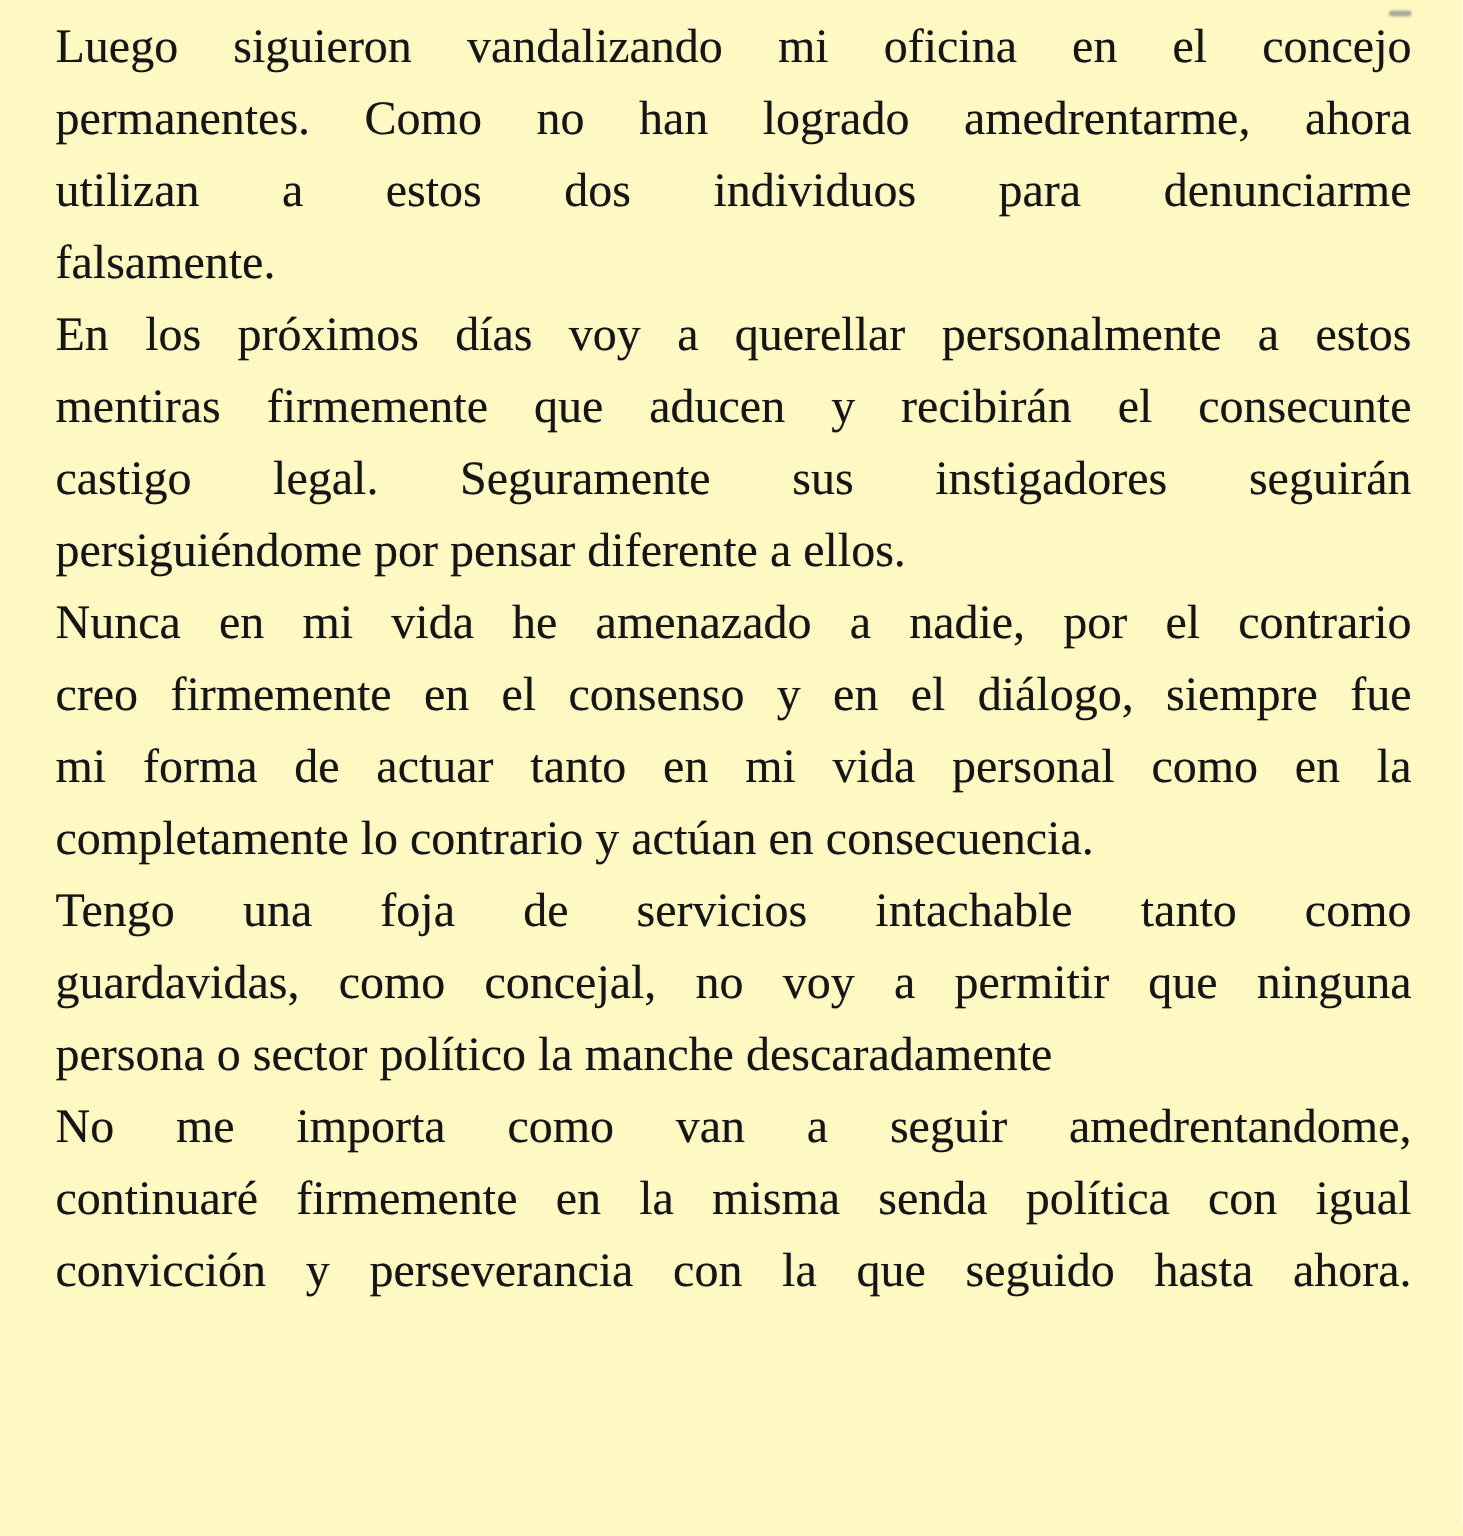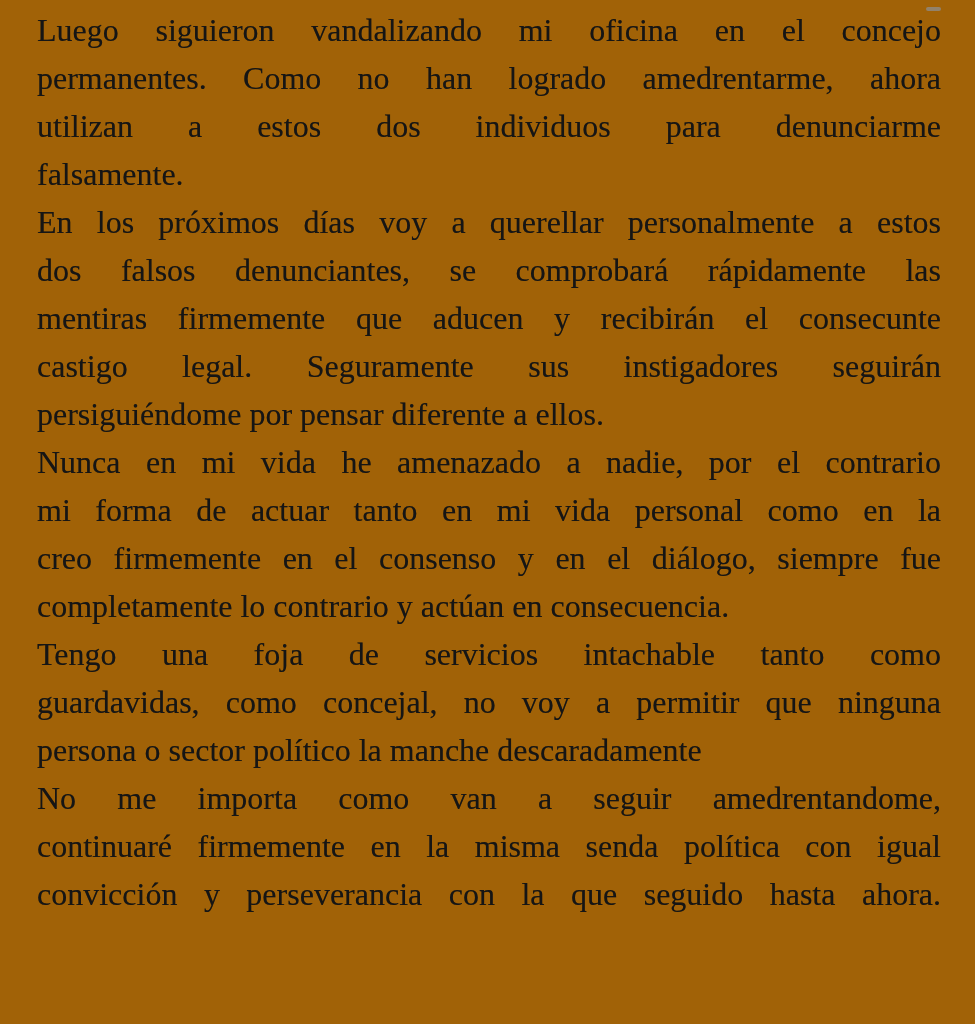--- a/index.html
+++ b/index.html
@@ -5,21 +5,21 @@
 <style>
   html, body {
     margin: 0;
     padding: 0;
     background: #ffffff;
   }
   .page {
     position: relative;
     width: 975px;
     height: 1024px;
-    background: #a16207;
+    background: #fef9c3;
     overflow: hidden;
     font-family: "Liberation Serif", "DejaVu Serif", serif;
   }
   .text-block {
     position: absolute;
     left: 37px;
     top: 6px;
     width: 904px;
     font-size: 32px;
     line-height: 48px;
@@ -60,29 +60,28 @@
   <div class="scan-artifact"></div>
   <div class="text-block" style="color: rgb(21, 21, 21);">
       <div class="para">
         <div class="line">Luego siguieron vandalizando mi oficina en el concejo</div>
         <div class="line">permanentes. Como no han logrado amedrentarme, ahora</div>
         <div class="line">utilizan a estos dos individuos para denunciarme</div>
         <div class="line last">falsamente.</div>
       </div>
       <div class="para">
         <div class="line">En los próximos días voy a querellar personalmente a estos</div>
-        <div class="line">dos falsos denunciantes, se comprobará rápidamente las</div>
         <div class="line">mentiras firmemente que aducen y recibirán el consecunte</div>
         <div class="line">castigo legal. Seguramente sus instigadores seguirán</div>
         <div class="line last">persiguiéndome por pensar diferente a ellos.</div>
       </div>
       <div class="para">
         <div class="line">Nunca en mi vida he amenazado a nadie, por el contrario</div>
+        <div class="line">creo firmemente en el consenso y en el diálogo, siempre fue</div>
         <div class="line">mi forma de actuar tanto en mi vida personal como en la</div>
-        <div class="line">creo firmemente en el consenso y en el diálogo, siempre fue</div>
         <div class="line last">completamente lo contrario y actúan en consecuencia.</div>
       </div>
       <div class="para">
         <div class="line">Tengo una foja de servicios intachable tanto como</div>
         <div class="line">guardavidas, como concejal, no voy a permitir que ninguna</div>
         <div class="line last">persona o sector político la manche descaradamente</div>
       </div>
       <div class="para">
         <div class="line">No me importa como van a seguir amedrentandome,</div>
         <div class="line">continuaré firmemente en la misma senda política con igual</div>

